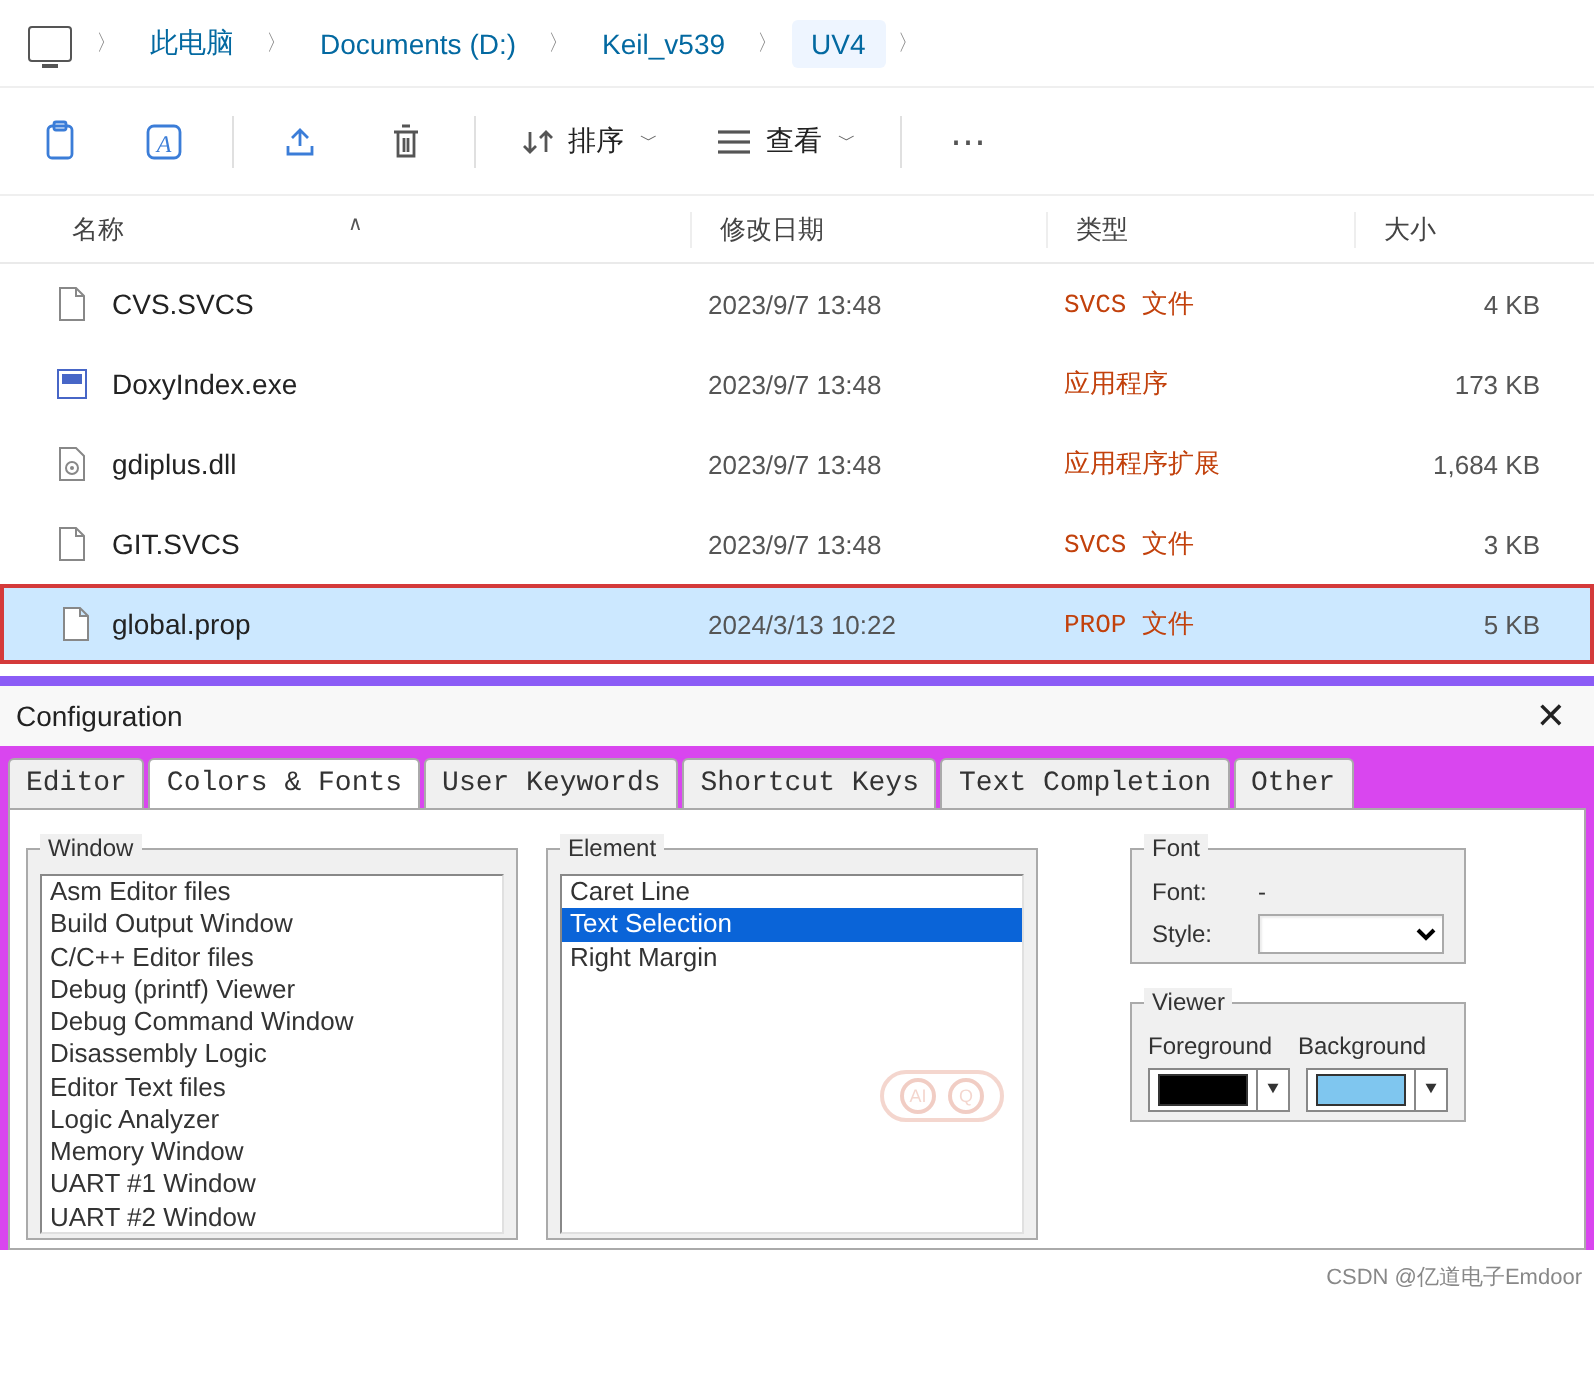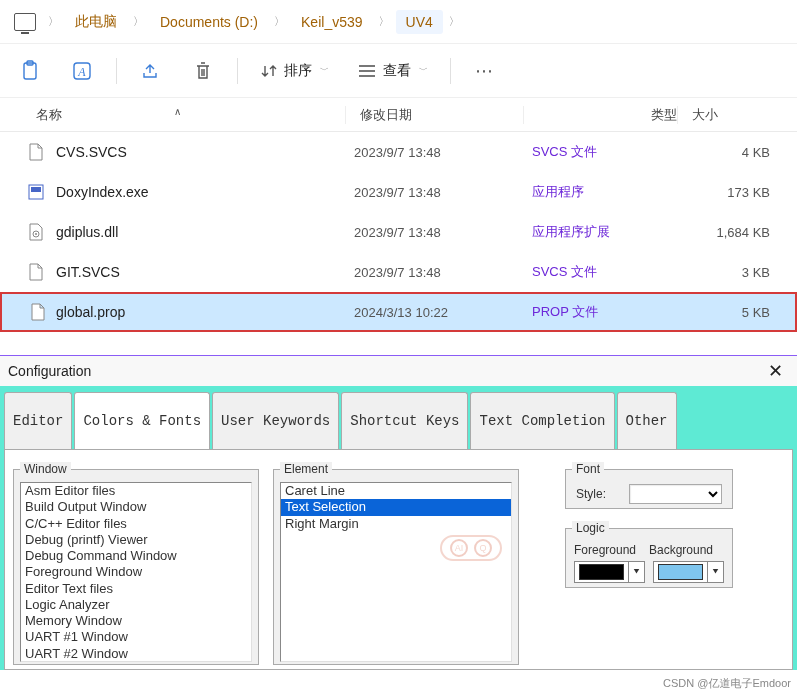--- a/index.html
+++ b/index.html
@@ -2,58 +2,58 @@
 <html><head>
   <meta charset="utf-8">
   <style>
     * { box-sizing: border-box; margin: 0; padding: 0; }
     body { font-family: "Segoe UI", "Microsoft YaHei", sans-serif; font-size: 13px; color: #333; background: #fff; width: 797px; }
     
     
     .breadcrumb-bar { display: flex; align-items: center; height: 44px; padding: 0 8px; border-bottom: 1px solid #efefef; gap: 4px; }
     .monitor-icon { width: 22px; height: 18px; border: 1.5px solid #555; border-radius: 2px; position: relative; margin: 0 6px; }
     .monitor-icon::after { content: ""; position: absolute; bottom: -4px; left: 50%; transform: translateX(-50%); width: 8px; height: 2px; background: #555; }
-    .crumb { padding: 4px 10px; border-radius: 3px; cursor: default; font-size: 14px; color: #a16207; }
+    .crumb { padding: 4px 10px; border-radius: 3px; cursor: default; font-size: 14px; color: #0369a1; }
     .crumb.last { background: #eef5ff; }
     .chev { color: #888; font-size: 11px; padding: 0 2px;}
     
     
     .toolbar { display: flex; align-items: center; height: 54px; padding: 0 8px; gap: 8px; border-bottom: 1px solid #efefef; }
     .tool-btn { width: 44px; height: 40px; display: flex; align-items: center; justify-content: center; border-radius: 4px; }
     .tool-sep { width: 1px; height: 26px; background: #e0e0e0; margin: 0 4px;}
     .tool-text-btn { display: flex; align-items: center; gap: 6px; padding: 6px 10px; border-radius: 4px; font-size: 14px; color: #222; justify-content: center;}
     .tool-caret { font-size: 9px; color: #666; margin-left: 2px;}
     .dots { font-size: 18px; color: #555; letter-spacing: 2px; padding: 6px 12px;}
     
     
     .col-headers { display: flex; height: 34px; align-items: center; font-size: 13px; color: #444; border-bottom: 1px solid #eaeaea; }
     .col { padding-left: 14px; }
     .col-name { width: 345px; padding-left: 36px; display:flex; gap: 112px;}
     .sort-caret { font-size: 10px; color: #555;}
     .col-date { width: 178px; border-left: 1px solid #eee;}
-    .col-type { width: 154px; border-left: 1px solid #eee; text-align: right;}
+    .col-type { width: 154px; border-left: 1px solid #eee;}
     .col-size { width: 92px; border-left: 1px solid #eee;}
     
     
     .file-list { padding-top: 0;}
     .file-row { display: flex; align-items: center; height: 40px; padding-left: 26px;}
     .file-row.selected { background: #cce8ff; border: 2px solid #d43a3a; }
     .file-icon { width: 20px; height: 20px; margin-right: 10px; display: inline-flex; align-items: center; justify-content:center; }
     .file-name { flex: 0 0 298px; font-size: 14px; color: #222; }
     .selected .file-name { margin-left: -2px;}
     .file-date { flex: 0 0 178px; font-size: 13px; color: #555;}
-    .file-type { flex: 0 0 154px; font-size: 13px; color: #6d28d9;}
+    .file-type { flex: 0 0 154px; font-size: 13px; color: #c2410c; font-family: Liberation Mono, monospace;}
     .file-size { flex: 0 0 92px; font-size: 13px; color: #555; text-align: right; padding-right: 8px;}
     
     
-    .config-dialog { background: #5eead4; border-top: 1px solid #8b5cf6; margin-top: 23px;}
+    .config-dialog { background: #d946ef; border-top: 5px solid #8b5cf6; margin-top: 6px;}
     .config-title-bar { display: flex; align-items: center; justify-content: space-between; height: 30px; padding: 0 8px; font-size: 14px; color: #222; background: #f8f8f8;}
     .close-x { font-size: 18px; cursor: pointer; padding: 2px 6px;}
     .tab-strip { display: flex; align-items: flex-end; padding: 6px 4px 0 4px; font-family: "Courier New", monospace; font-size: 14px; }
-    .tab { padding: 20px 8px; border: 1px solid #aaa; border-bottom: none; background: #f0f0f0; margin-right: 2px; border-radius: 3px 3px 0 0; cursor:pointer;text-align:right;}
+    .tab { padding: 4px 8px; border: 1px solid #aaa; border-bottom: none; background: #f0f0f0; margin-right: 2px; border-radius: 3px 3px 0 0; cursor:pointer;text-align:right;}
     .tab.active { background: #fff; position: relative; z-index: 2;}
     .tab-content { border: 1px solid #aaa; margin: 0 4px 4px 4px; background: #fff; padding: 12px 8px 4px 8px; display:flex; gap: 14px;}
     
     fieldset { border: 1px solid #aaa; padding: 6px 6px 2px 6px; font-size: 12px; background: #f0f0f0;}
     legend { font-size: 12px; padding: 0 4px; background: #f0f0f0;}
     .listbox { width: 100%; height: 180px; overflow: auto; border-top: 1px solid #888; border-left: 1px solid #888; border-right: 1px solid #e0e0e0; border-bottom: 1px solid #e0e0e0; background: #fff; font-size: 13px;}
     .listbox-item { padding: 0px 4px; cursor: default; line-height: 1.25;}
     .listbox-item.selected { background: #0a64d8; color: #fff;}
     
     .fs-window { flex: 0 0 246px;}
@@ -235,46 +235,50 @@
       </div>
   <div class="tab-content">
     <fieldset class="fs-window">
       <legend>Window</legend>
       <div class="listbox" id="window-list">
             <div class="listbox-item">Asm Editor files</div>
             <div class="listbox-item">Build Output Window</div>
             <div class="listbox-item">C/C++ Editor files</div>
             <div class="listbox-item">Debug (printf) Viewer</div>
             <div class="listbox-item">Debug Command Window</div>
-            <div class="listbox-item">Foreground Window</div>
+            <div class="listbox-item">Disassembly Logic</div>
             <div class="listbox-item">Editor Text files</div>
             <div class="listbox-item">Logic Analyzer</div>
             <div class="listbox-item">Memory Window</div>
             <div class="listbox-item">UART #1 Window</div>
             <div class="listbox-item">UART #2 Window</div>
           </div>
     </fieldset>
     <fieldset class="fs-element">
       <legend>Element</legend>
       <div class="listbox" id="element-list">
             <div class="listbox-item">Caret Line</div>
             <div class="listbox-item selected">Text Selection</div>
             <div class="listbox-item">Right Margin</div>
           </div>
     </fieldset>
     <div class="font-group">
       <fieldset>
         <legend>Font</legend>
         <div class="font-row">
+          <span class="font-label">Font:</span>
+          <span>-</span>
+        </div>
+        <div class="font-row">
           <span class="font-label">Style:</span>
           <select class="font-ctrl"></select>
         </div>
       </fieldset>
       <fieldset class="colors-fieldset">
-        <legend>Logic</legend>
+        <legend>Viewer</legend>
         <div class="color-head">
           <span>Foreground</span>
           <span>Background</span>
         </div>
         <div class="color-row">
           <div class="color-well">
                 <div class="swatch black"></div>
                 <div class="dd">⯆</div>
               </div>
           <div class="color-well">

